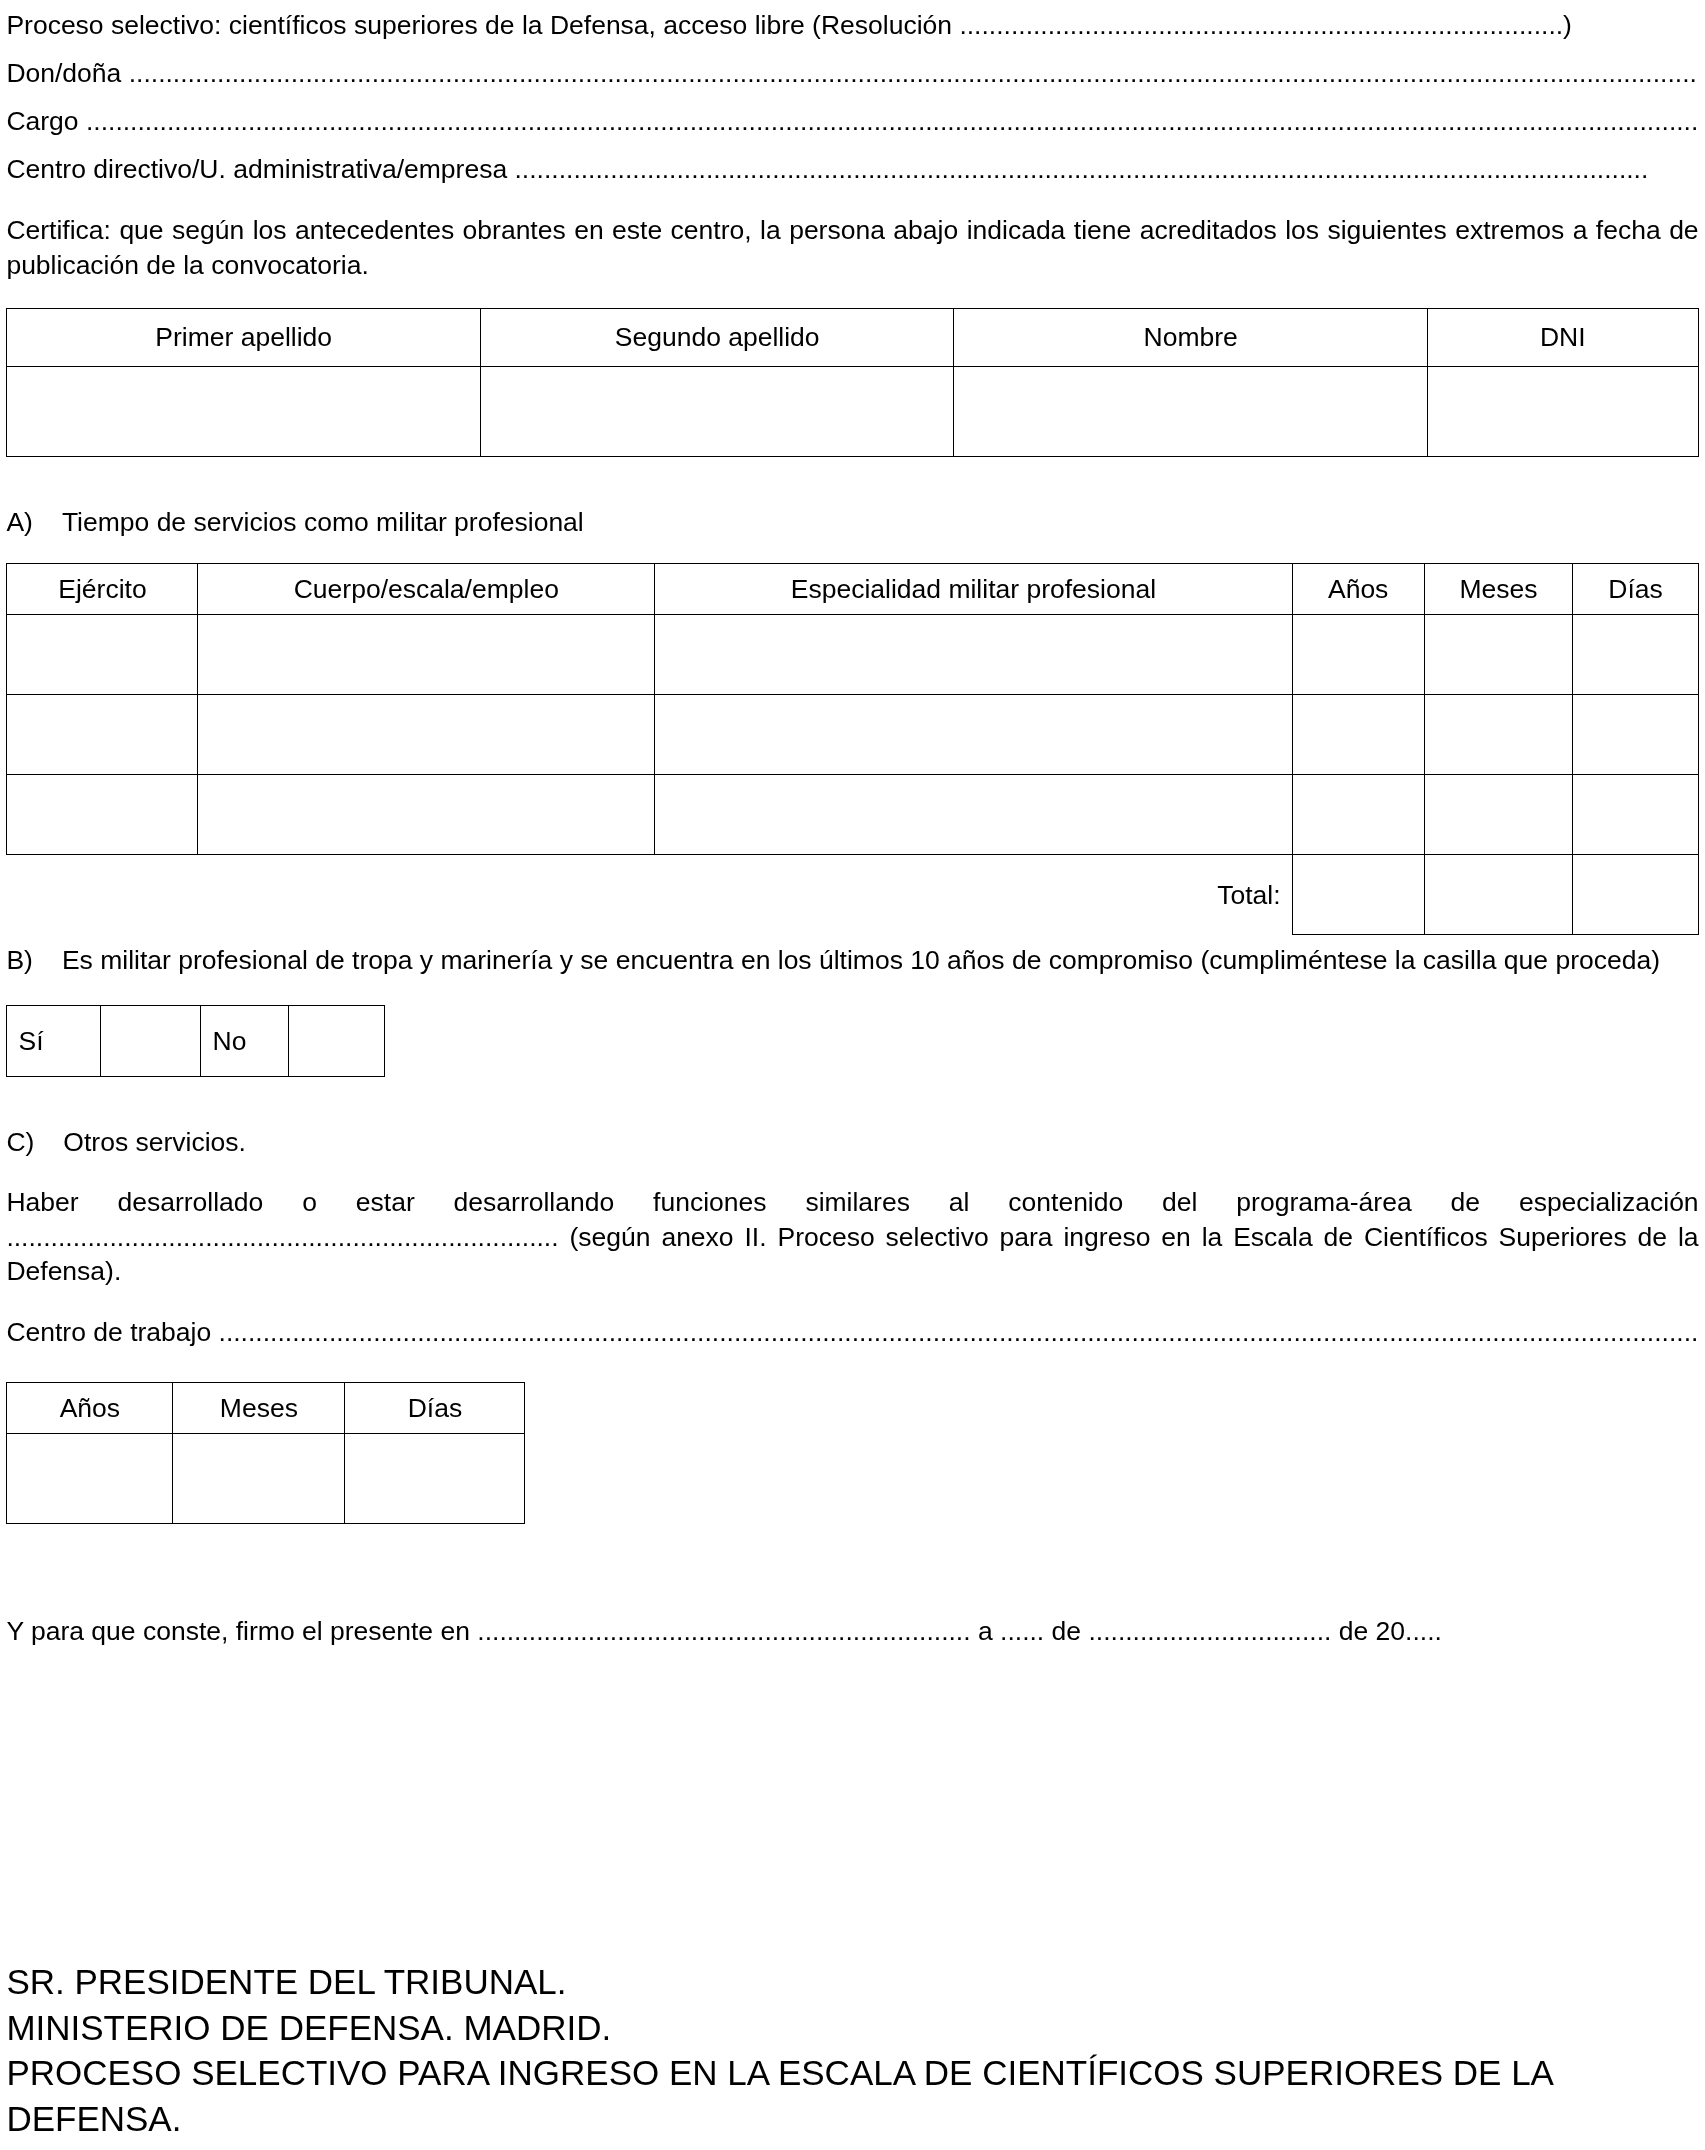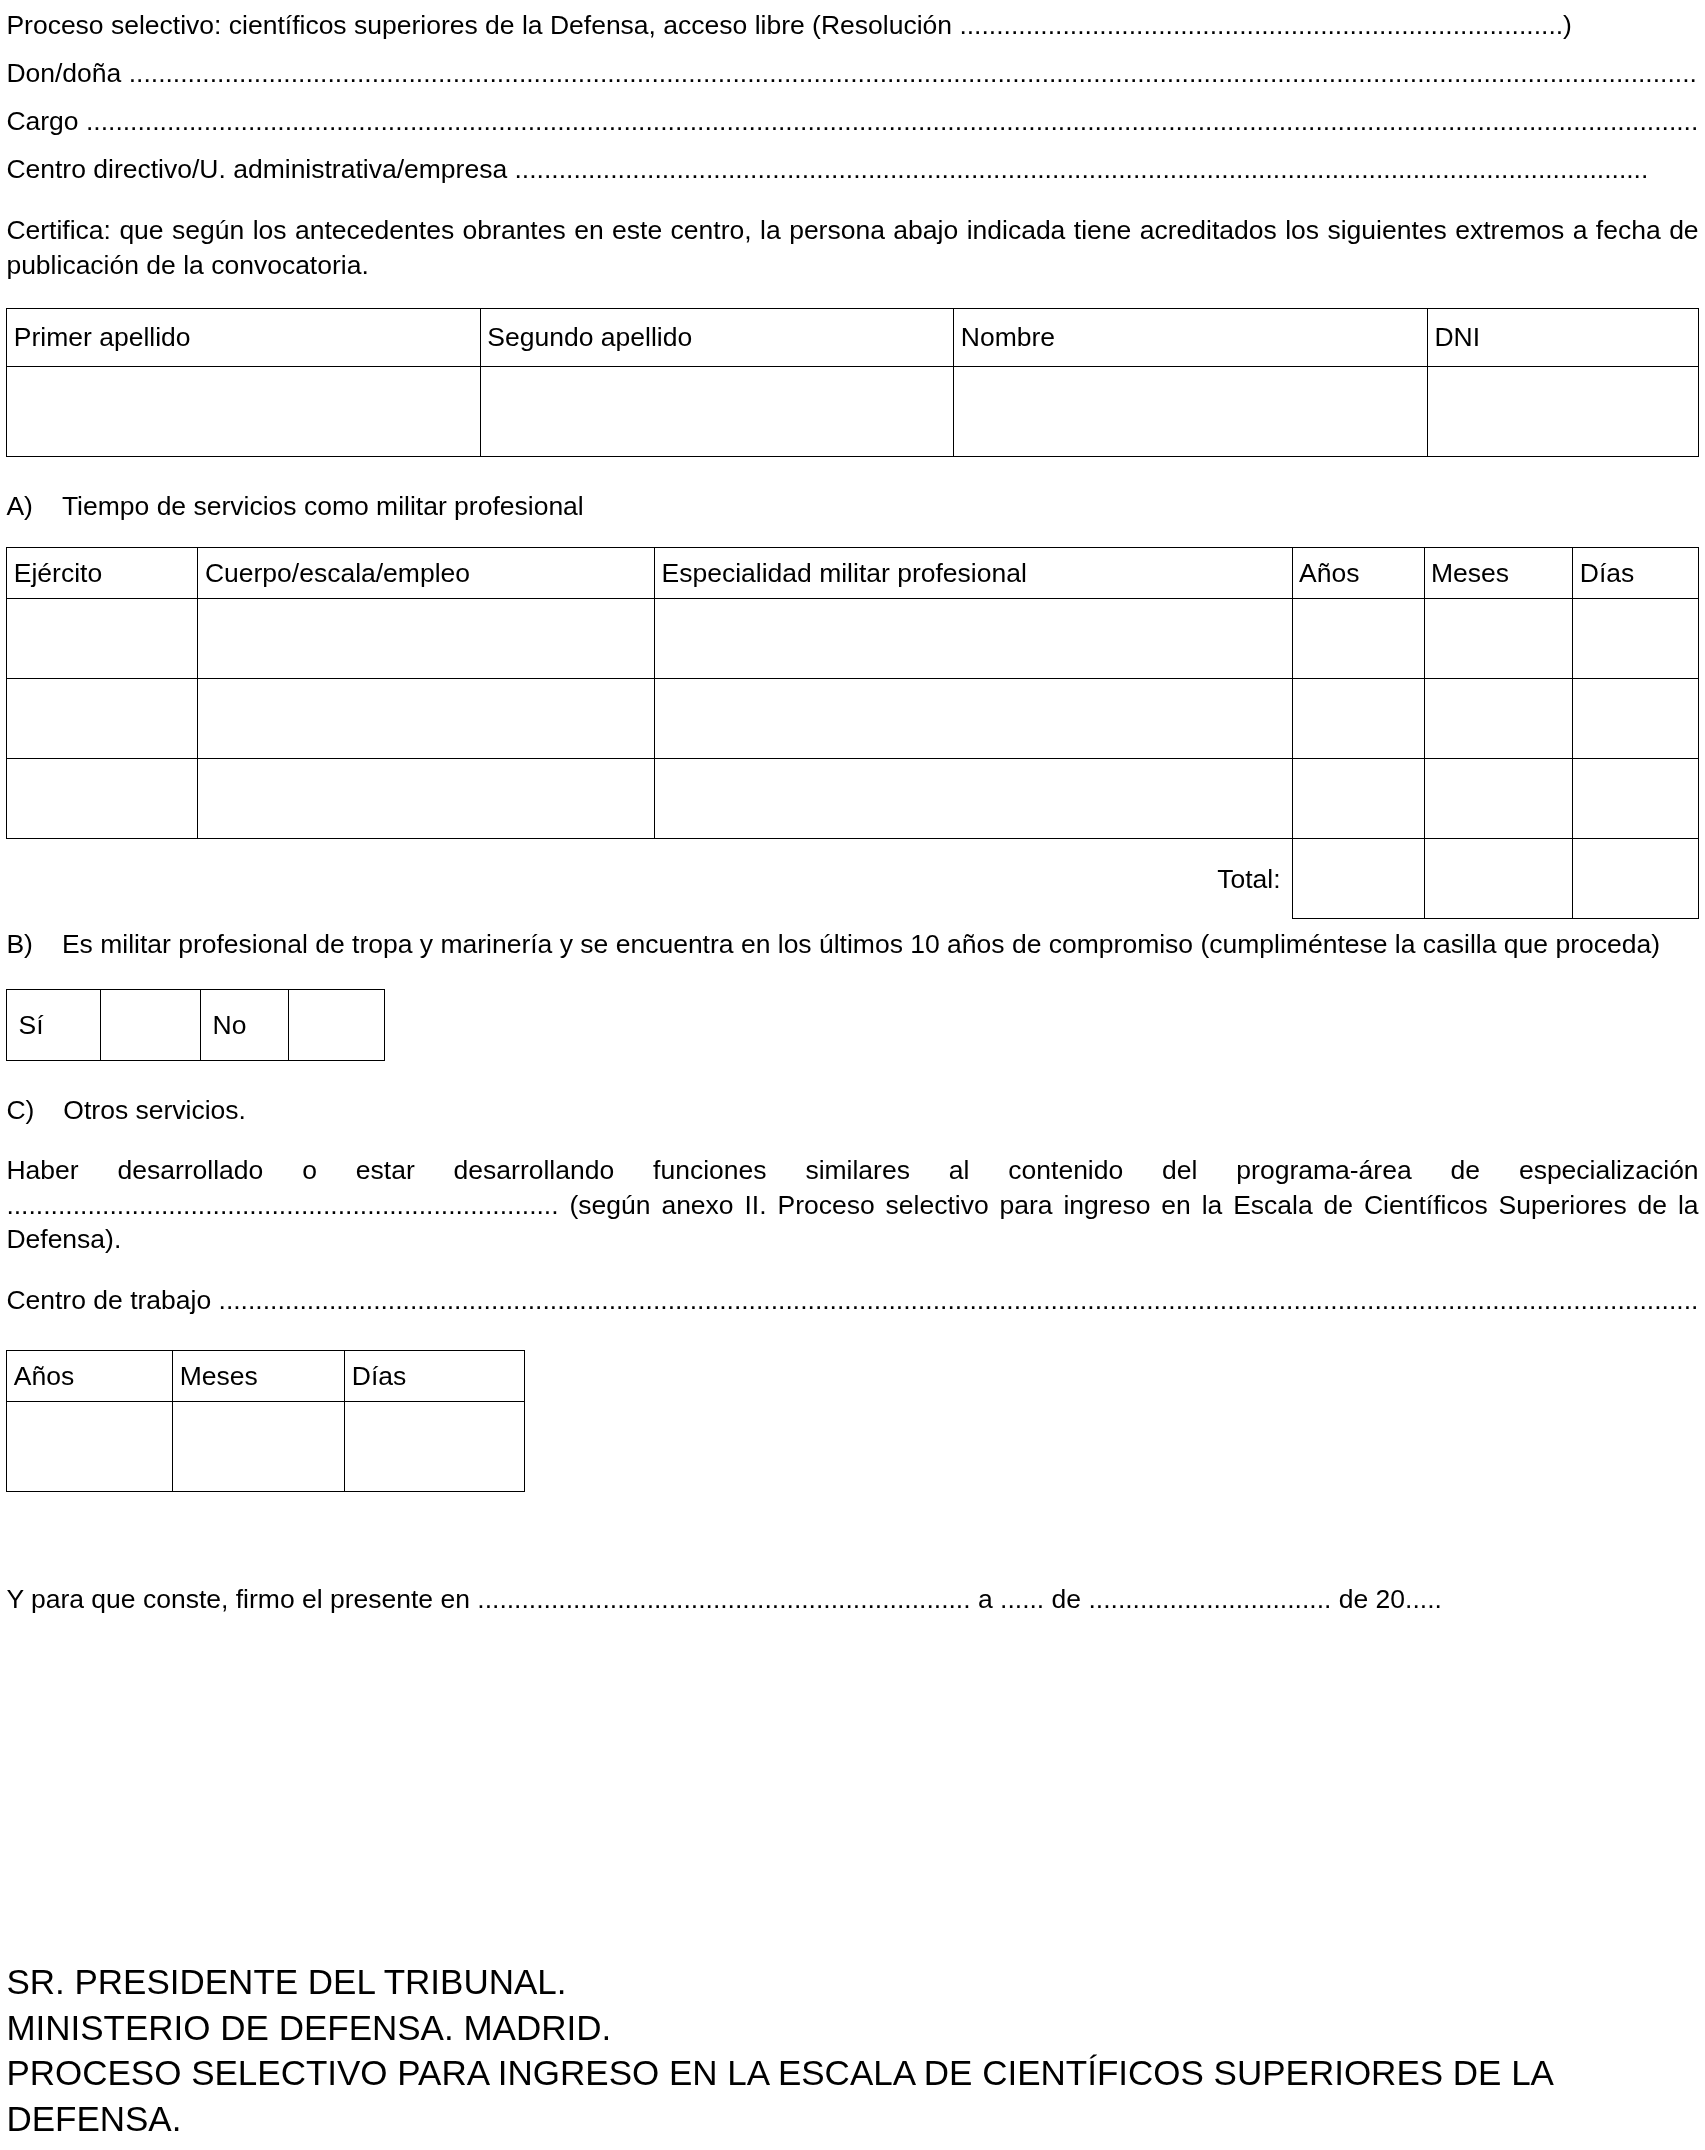--- a/index.html
+++ b/index.html
@@ -9,25 +9,25 @@
     color:#000;
     font-family:"Liberation Sans", sans-serif;
     font-size:26.5px;
     line-height:1.3;
     padding:8px 6.4px 9.6px 6.4px;
     display:flex; flex-direction:column;
     overflow:hidden;
   }
   .dotline { white-space:nowrap; overflow:hidden; margin-bottom:13.6px; }
   .para { text-align:justify; margin-top:13px; margin-bottom:4.8px; }
-  .section-line { margin-top:32px; margin-bottom:4.8px; }
+  .section-line { margin-top:48px; margin-bottom:4.8px; }
   .label-gap { display:inline-block; width:29px; }
   table { border-collapse:collapse; table-layout:fixed; width:100%; }
   td, th { border:1.6px solid #000; font-weight:normal; font-size:26.5px; padding:8px 6.4px; vertical-align:top; }
-  th { text-align:left; vertical-align:middle; }
+  th { text-align:center; vertical-align:middle; }
   .tbl-apellidos { margin-top:21px; }
   .tbl-apellidos th { height:58px; }
   .tbl-apellidos td { height:90px; }
   .tbl-servicios { margin-top:19px;padding-left:25px; }
   .tbl-servicios th { height:47px; }
   .tbl-servicios td { height:80px;margin-top:25px; }
   .tbl-servicios .total-label-cell {
     border:none; text-align:right; vertical-align:middle; padding-right:11.2px;
   }
   .tbl-sino { width:379px; margin-top:22.5px; }

